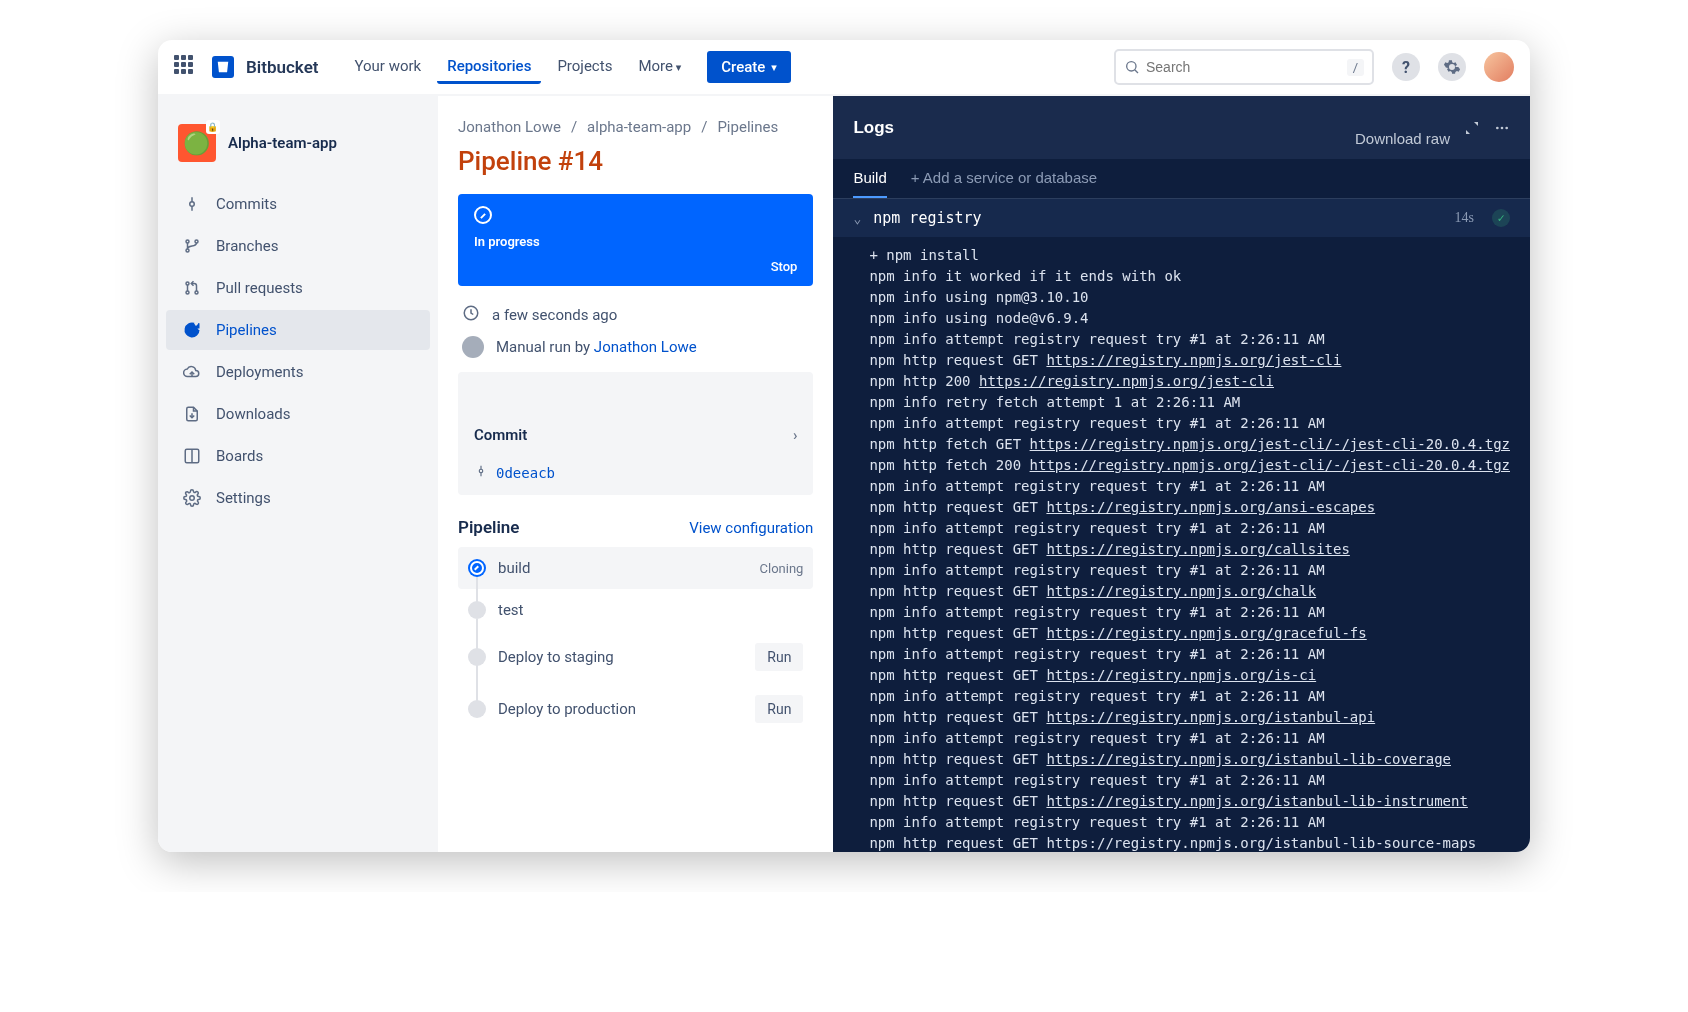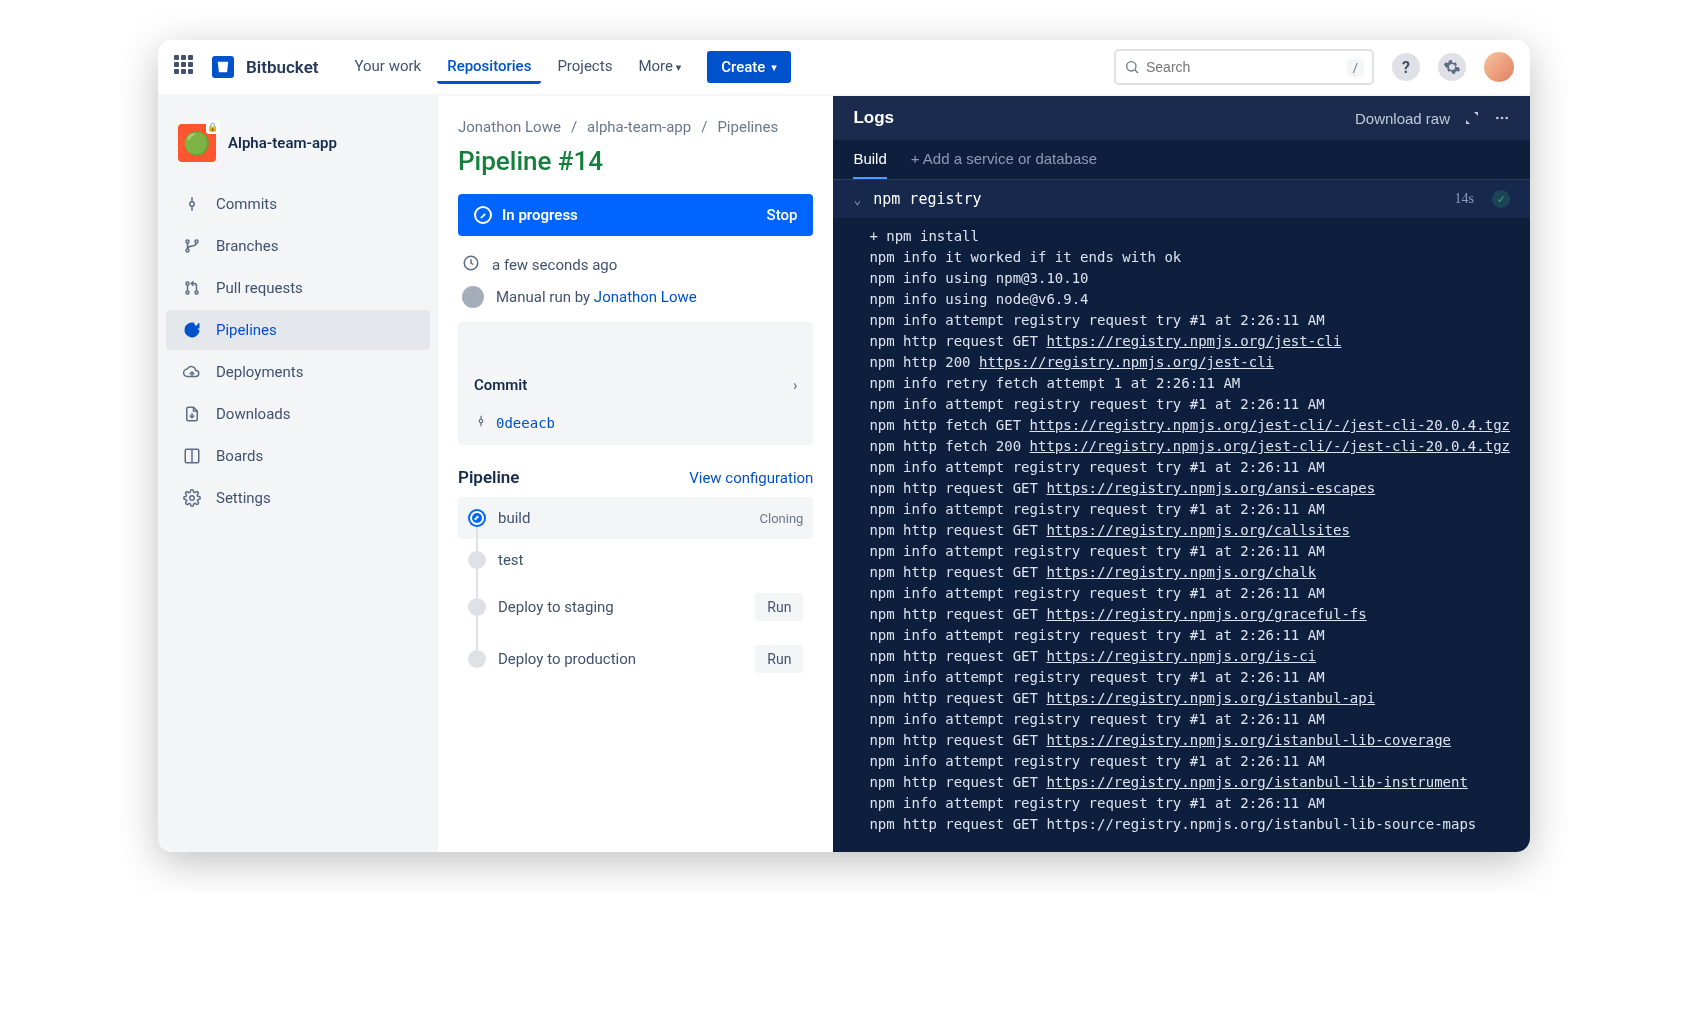--- a/index.html
+++ b/index.html
@@ -41,22 +41,22 @@
 .side-item.active { background: #e4e7ec; color: #0052cc; }
 .side-item.active .side-ic svg { fill: #0052cc; stroke: #0052cc; }
 .side-ic { width: 20px; height: 20px; display: flex; align-items: center; justify-content: center; }
 .side-ic svg { width: 18px; height: 18px; fill: none; stroke: #5e6c84; stroke-width: 2; }
 
 
 .main { flex: 1; display: flex; min-width: 0; }
 .pipeline-pane { width: 420px; padding: 22px 20px; overflow: auto; }
 .breadcrumb { display: flex; gap: 10px; font-size: 15px; color: #6b778c; margin-bottom: 10px; }
 .breadcrumb span.sep { color: #6b778c; }
-.page-title { font-size: 26px; font-weight: 500; color: #15803d; margin-bottom: 18px; }
-.status-bar { background: #0065ff; color: #fff; border-radius: 4px; padding: 12px 16px; display: flex; align-items: flex-start; gap: 10px; font-size: 15px; font-weight: 600; margin-bottom: 18px; cursor: default; }
+.page-title { font-size: 26px; font-weight: 500; color: #c2410c; margin-bottom: 18px; }
+.status-bar { background: #0065ff; color: #fff; border-radius: 4px; padding: 12px 16px; display: flex; align-items: flex-start; gap: 10px; font-size: 13px; font-weight: 600; margin-bottom: 18px; cursor: default; flex-direction: column; }
 .status-bar .stop { margin-left: auto; cursor: pointer; font-weight: 500; }
 .prog-ic { width: 18px; height: 18px; border: 2px solid #fff; border-radius: 50%; position: relative; }
 .prog-ic::after { content: ""; position: absolute; width: 6px; height: 2px; background: #fff; top: 7px; left: 4px; transform: rotate(-45deg); }
 .meta { display: flex; align-items: center; gap: 12px; font-size: 15px; color: #42526e; margin-bottom: 10px; padding-left: 4px; }
 .meta .clock-ic svg { width: 18px; height: 18px; fill: none; stroke: #5e6c84; stroke-width: 2; }
 .meta .user-av { width: 22px; height: 22px; border-radius: 50%; background: #a5adba; }
 .meta a { color: #0052cc; text-decoration: none; }
 .commit-box { background: #f4f5f7; border-radius: 4px; padding: 14px 16px; margin-top: 14px; }
 .commit-hdr { display: flex; align-items: center; font-weight: 600; font-size: 15px; color: #172b4d; margin-top: 40px; }
 .commit-hdr .chev { margin-left: auto; color: #6b778c; cursor: pointer; }
@@ -74,21 +74,21 @@
 .stage .run-btn { margin-left: auto; background: #f4f5f7; padding: 6px 12px; border-radius: 3px; font-size: 14px; color: #42526e; cursor: pointer; }
 .stage-line { position: absolute; left: 18px; top: 30px; bottom: -22px; width: 2px; background: #dfe1e6; }
 .stage:last-child .stage-line { display: none; }
 .stages { position: relative; }
 
 
 .logs-pane { flex: 1; background: #0e1e3d; color: #dce3ef; display: flex; flex-direction: column; font-family: "SFMono-Regular", Menlo, Consolas, monospace; }
 .logs-hdr { display: flex; align-items: center; padding: 12px 20px; font-family: -apple-system, sans-serif; font-size: 17px; font-weight: 600; gap: 14px; background: #1a2b4d; }
 .logs-hdr .title { color: #fff; }
 .logs-hdr .sp { flex: 1; }
-.logs-hdr .action { display: flex; align-items: center; gap: 6px; color: #c1c9d6; font-size: 15px; font-weight: 400; cursor: pointer; }
+.logs-hdr .action { display: flex; align-items: center; gap: 6px; color: #c1c9d6; font-size: 15px; font-weight: 400; cursor: pointer; flex-direction: column; }
 .logs-hdr svg { width: 16px; height: 16px; fill: #c1c9d6; }
 .logs-tabs { display: flex; padding: 0 20px; gap: 24px; border-bottom: 1px solid #2c3e5e; font-family: -apple-system, sans-serif; font-size: 15px; }
 .logs-tab { padding: 10px 0; color: #8c9bb5; cursor: pointer; }
 .logs-tab.active { color: #fff; border-bottom: 2px solid #4c9aff; }
 .log-step { background: #16294d; padding: 10px 20px; display: flex; align-items: center; font-size: 15px; gap: 12px; color: #fff; cursor: pointer; }
 .log-step .chev { font-size: 13px; color: #8c9bb5; }
 .log-step .time { margin-left: auto; color: #8c9bb5; font-size: 14px; font-family: Liberation Serif, serif; }
 .log-step .check { width: 18px; height: 18px; border-radius: 50%; background: #36b37e33; display:flex; align-items:center; justify-content:center; color:#36b37e; font-size:12px; margin-left: 6px; }
 .log-body { flex: 1; overflow: auto; padding: 8px 20px 8px 36px; font-size: 14px; line-height: 1.5; }
 .log-line { white-space: pre; color: #dce3ef; }

